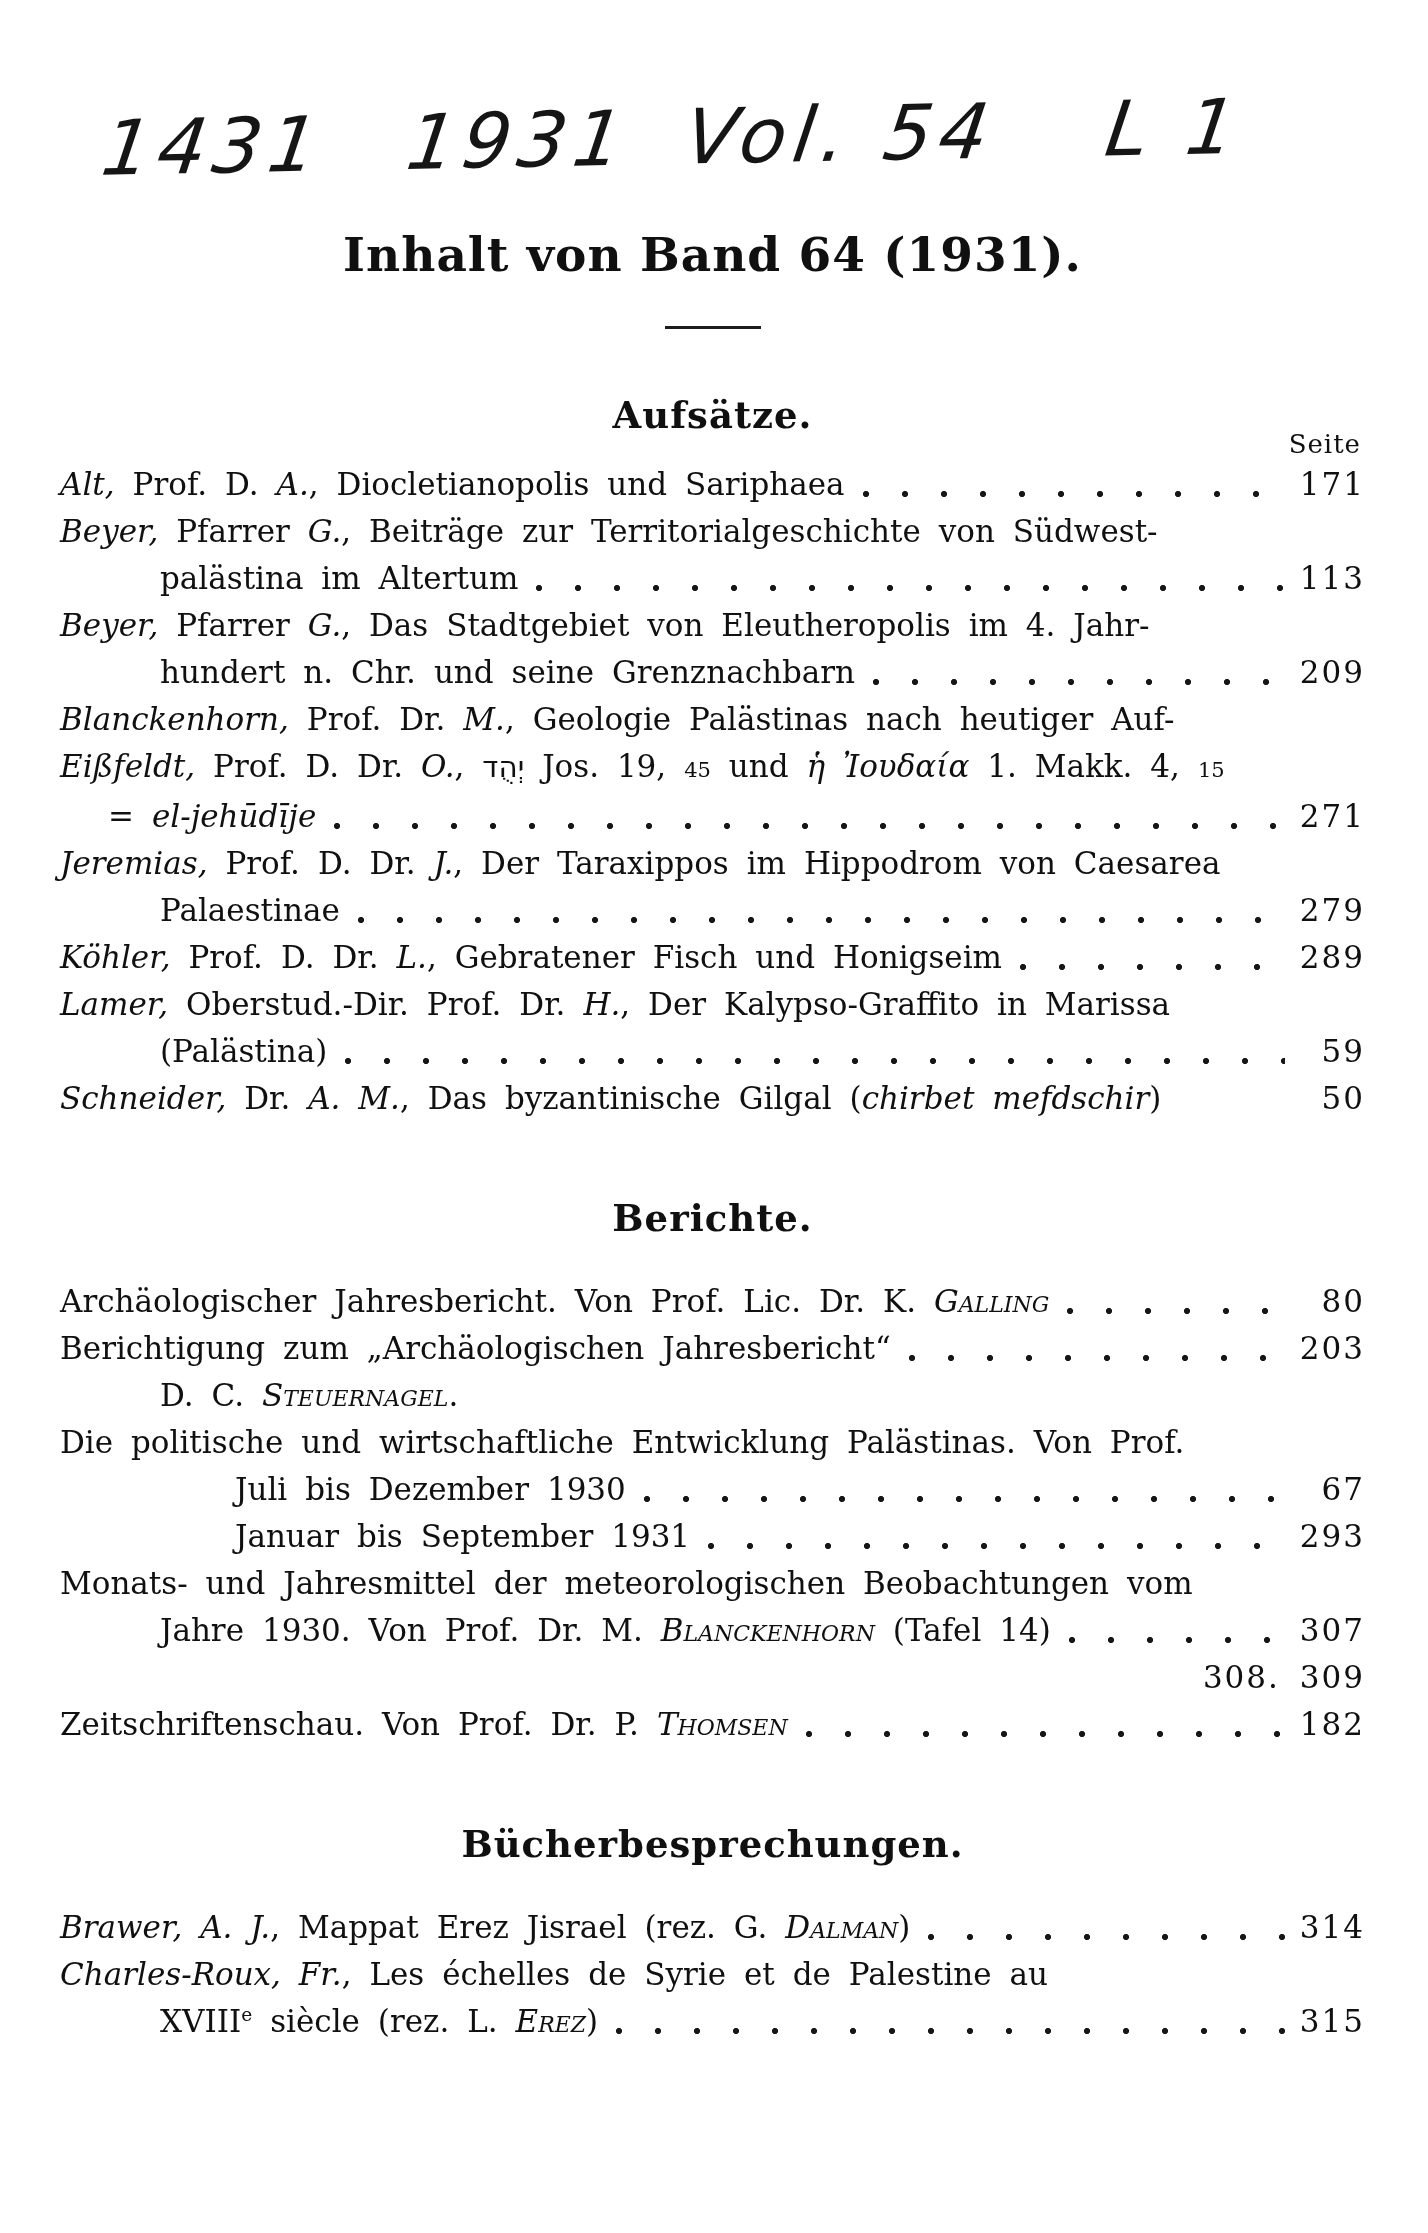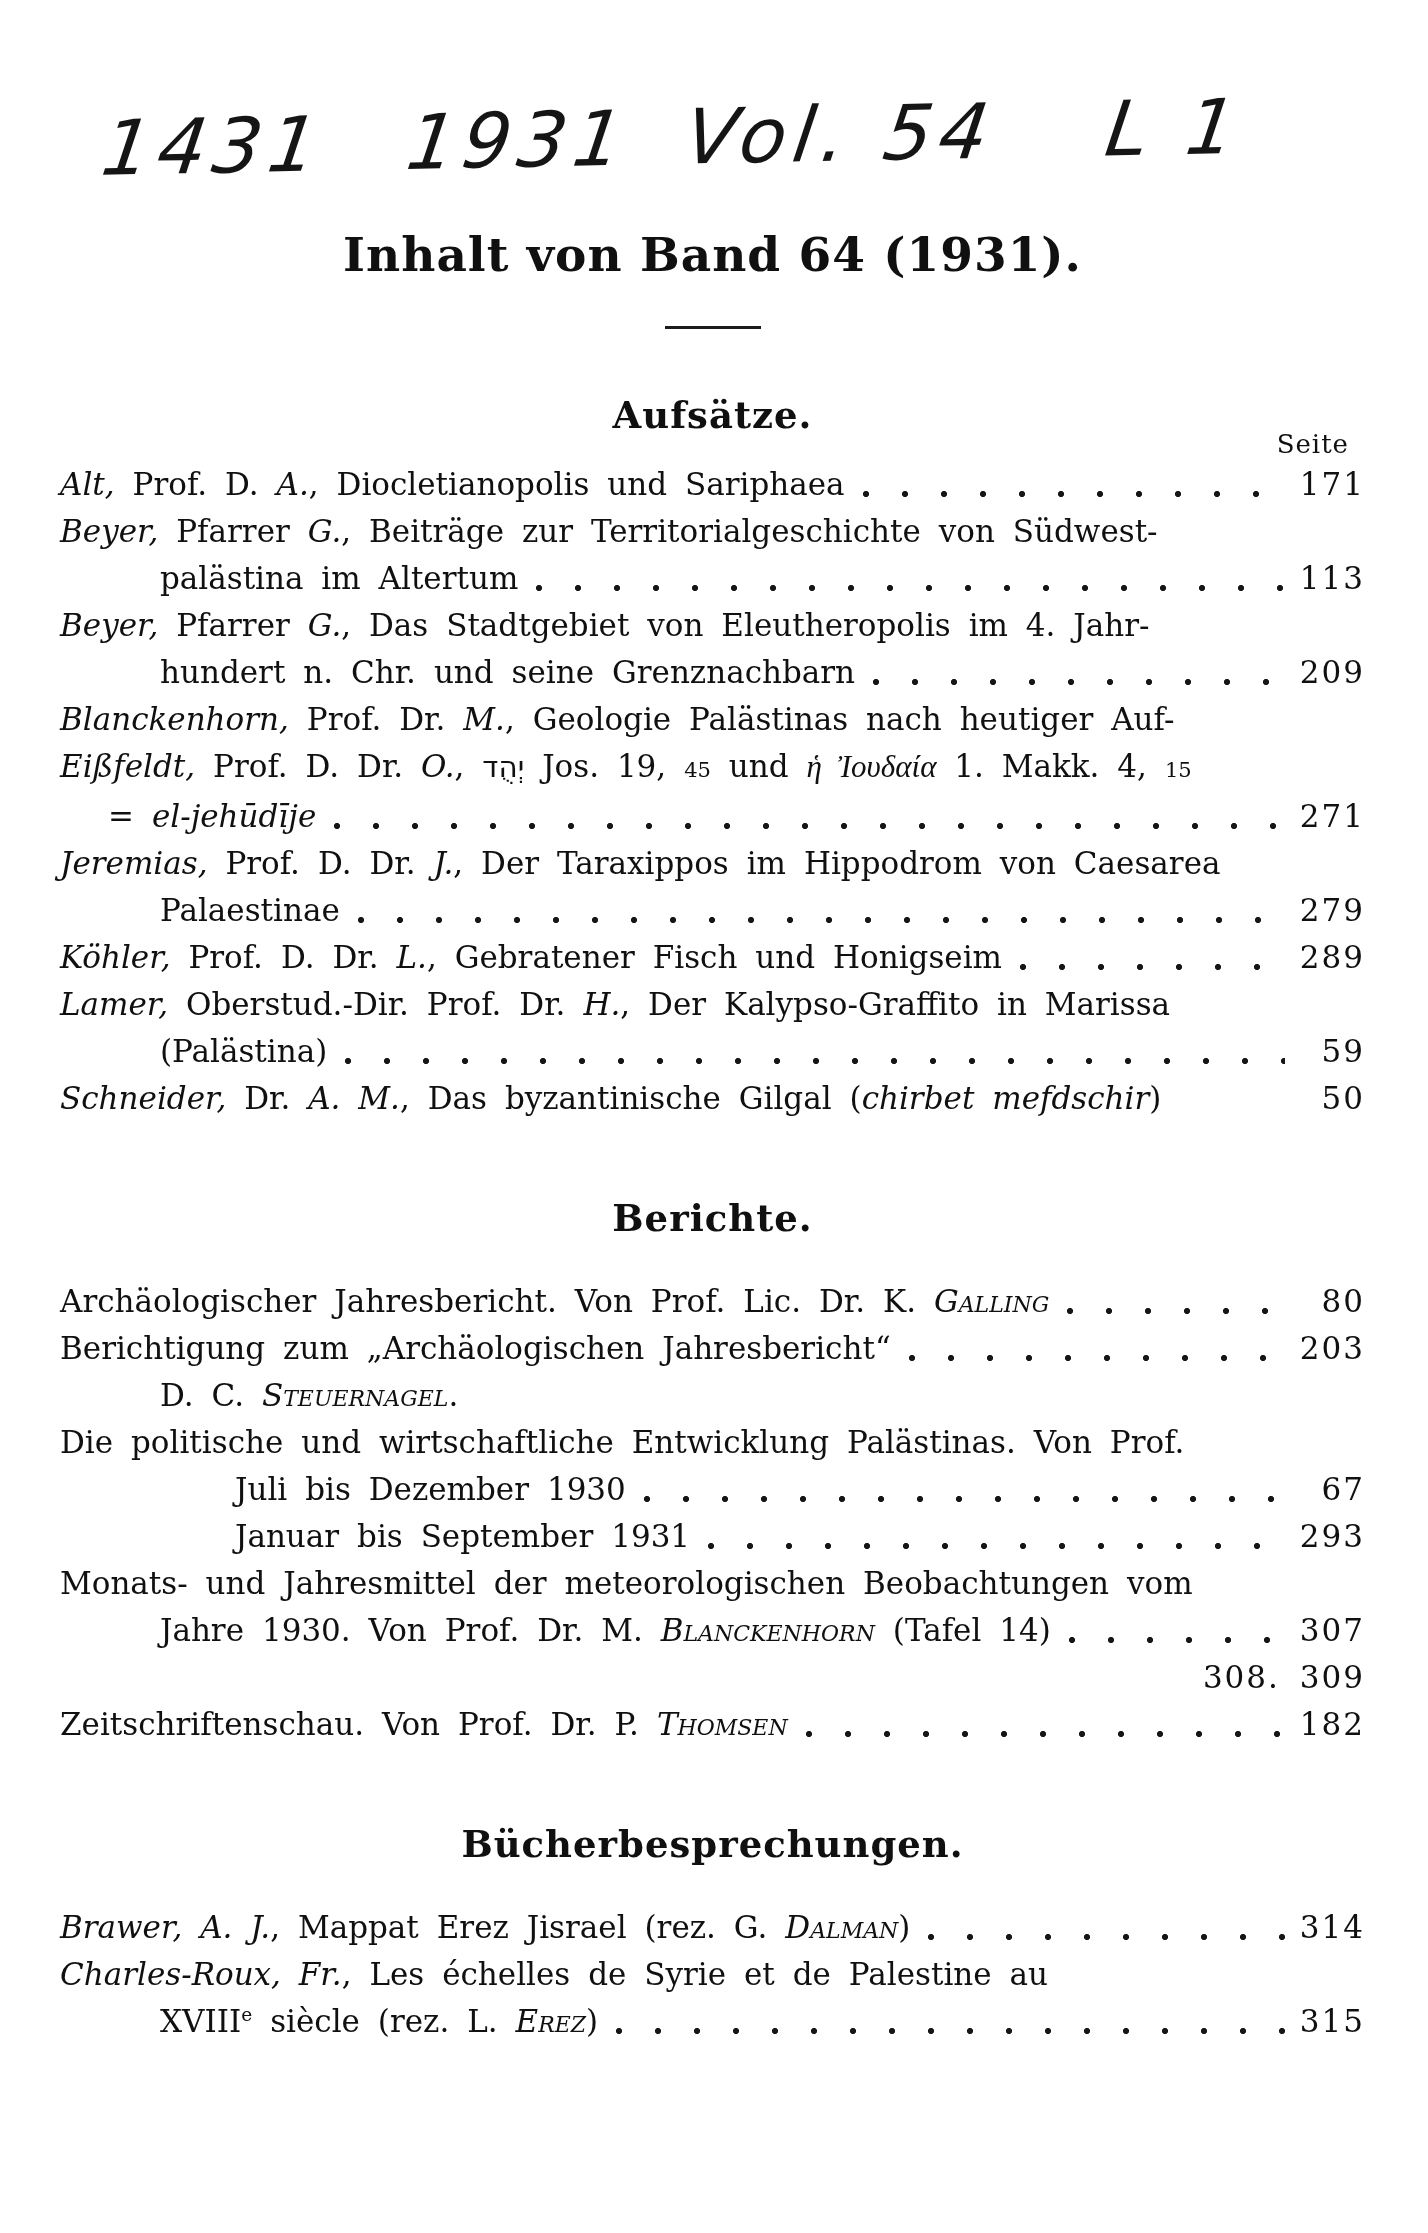--- a/index.html
+++ b/index.html
@@ -55,21 +55,21 @@
   .toc-section:first-child .heading-row { margin: 52px 0 12px; }
   .section-heading {
     display: inline-block;
     margin: 12px;
     font-size: 37px;
     font-weight: bold;
     letter-spacing: 1px;
   }
   .seite {
     position: absolute;
-    right: 16px;
+    right: 4px;
     bottom: -10px;
     font-size: 26px;
     letter-spacing: 1px;
   }
 
   
   .toc-line {
     display: flex;
     align-items: flex-end;
     font-size: 31px;
@@ -97,21 +97,21 @@
     text-align: right;
     letter-spacing: 2px;
     white-space: nowrap;
   }
 
   .it  { font-style: italic; }
   .sc  { font-variant: small-caps; font-style: italic; }
   .sup { font-size: 0.6em; vertical-align: super; line-height: 0; }
   .sm  { font-size: 0.68em; }
   .heb { font-family: "DejaVu Sans", sans-serif; font-size: 0.95em; }
-  .grk { font-style: italic; font-family: Liberation Serif, serif; }
+  .grk { font-style: italic; }
 </style>
 </head>
 <body>
 
 <div class="page">
 
   <div class="handwriting">
     <span class="hw">1431</span>
     <span class="hw">1931</span>
     <span class="hw">Vol. 54</span>

